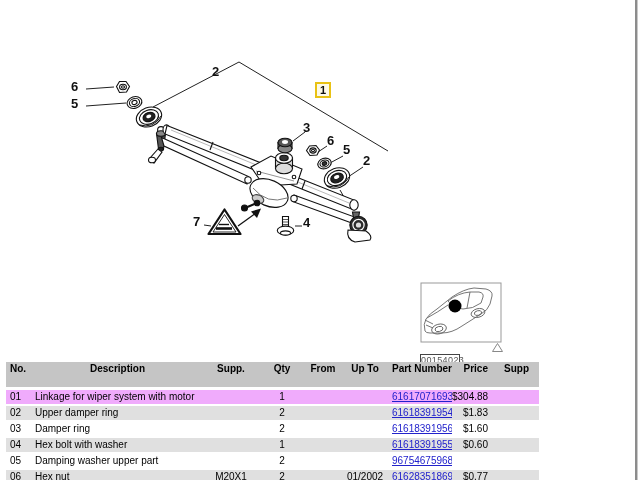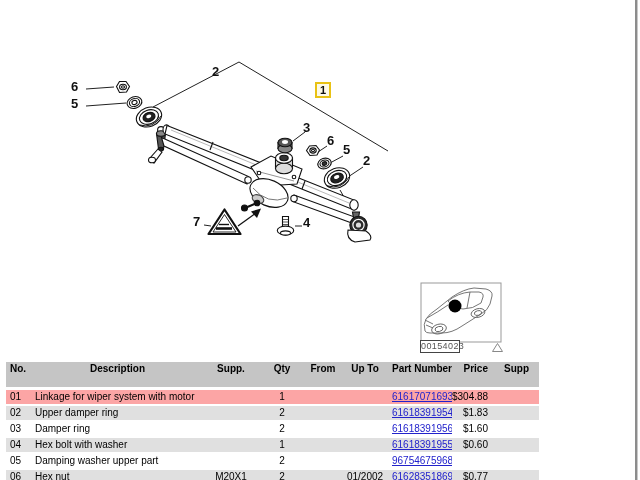--- a/index.html
+++ b/index.html
@@ -5,29 +5,29 @@
   html,body{margin:0;padding:0;background:#fff;}
   .page{position:relative;width:640px;height:480px;background:#fff;overflow:hidden;
         font-family:"Liberation Sans",sans-serif;color:#000;}
   .vline1{position:absolute;left:635px;top:0;width:2px;height:480px;background:#8c8c8c;}
   .vline2{position:absolute;left:637px;top:0;width:1px;height:480px;background:#c9c9c9;}
   svg.art{position:absolute;left:0;top:0;z-index:1;}
   .callout{position:absolute;z-index:2;font-size:13px;font-weight:bold;color:#111;line-height:13px;}
   .callout-box{position:absolute;z-index:2;left:315px;top:82px;width:12px;height:12px;
       border:2.5px solid #e9c214;background:#fdfae8;text-align:center;
       font-size:11px;font-weight:bold;line-height:12px;color:#111;}
-  .plate{position:absolute;z-index:2;left:420px;top:340px;width:38px;height:11px;
+  .plate{position:absolute;z-index:2;left:420px;top:354px;width:38px;height:11px;
       border:1px solid #444;background:#fff;font-size:9px;line-height:11px;
       color:#555;letter-spacing:.4px;text-align:center;}
   
   .ptable{position:absolute;z-index:3;left:6px;top:362px;width:533px;font-size:10px;}
   .trow{display:grid;grid-template-columns:24px 170px 62px 40px 42px 42px 66px 42px 45px;
         height:14px;line-height:14px;margin-bottom:2px;white-space:nowrap;}
   .thead{height:25px;line-height:13px;background:#c5c5c5;font-weight:bold;margin-bottom:3px;}
-  .bg-y{background:#fca5a5;}
+  .bg-y{background:#f0abfc;}
   .bg-g{background:#e0e0e0;}
   .bg-w{background:#fff;}
   .r7{margin-top:2px;}
   .c{overflow:hidden;}
   .no{padding-left:4px;text-align:left;}
   .desc{padding-left:5px;text-align:left;}
   .supp{text-align:center;}
   .qty,.from,.upto{text-align:center;}
   .part{padding-left:6px;text-align:left;}
   .price{text-align:right;padding-right:6px;}

